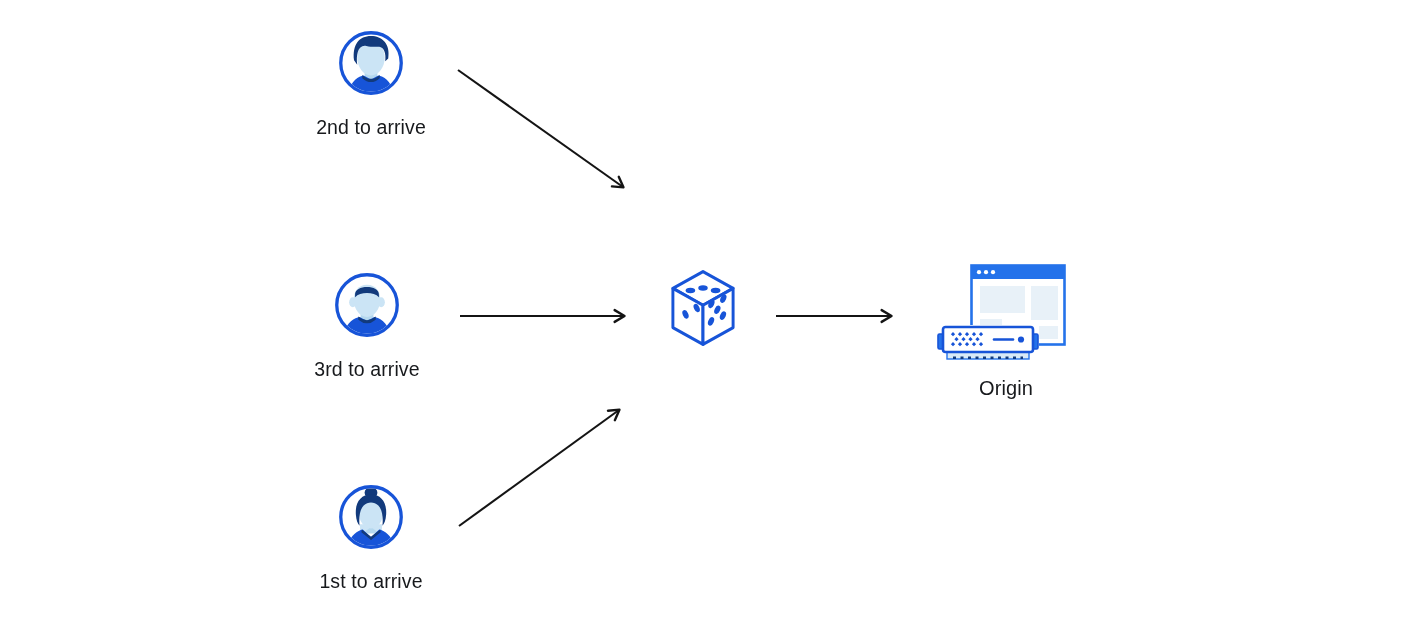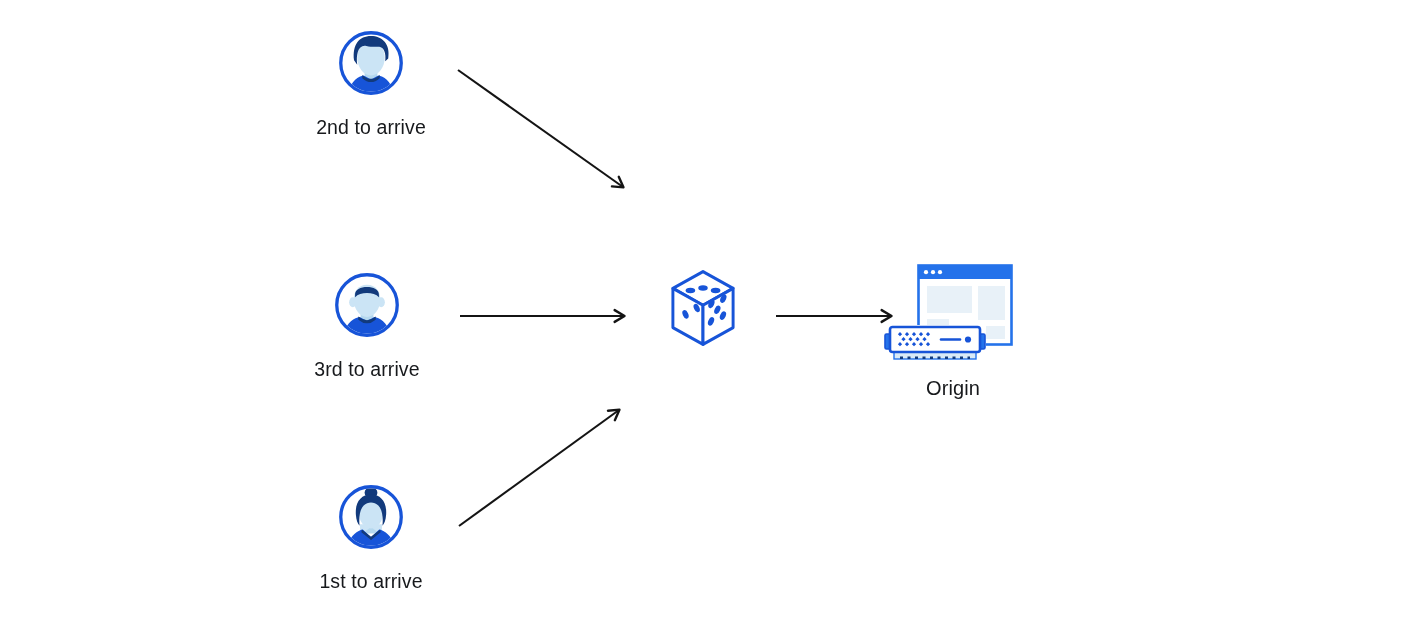--- a/index.html
+++ b/index.html
@@ -19,21 +19,21 @@
     font-family:"Liberation Sans","DejaVu Sans",sans-serif;}
   .canvas{position:relative;width:1232px;height:633px;background:var(--background);}
   .arrows{position:absolute;left:0;top:0;width:1405px;height:633px;pointer-events:none;}
   .node{position:absolute;display:flex;flex-direction:column;align-items:center;}
   .client-node{width:140px;}
   .client-node .avatar{width:66px;height:66px;display:block;}
   .node-label{margin-top:20px;font-size:19.5px;line-height:1.2;color:var(--text-color);
     text-align:center;white-space:nowrap;letter-spacing:.1px;}
   .dice-node{left:667px;top:268px;width:72px;height:84px;}
   .dice-node svg{width:70px;height:80px;display:block;}
-  .origin-node{left:882px;top:262px;width:142px;}
+  .origin-node{left:935px;top:262px;width:142px;}
   .origin-art{position:relative;width:142px;height:100px;}
   .browser-svg{position:absolute;left:35px;top:2px;width:96px;height:82px;}
   .server-svg{position:absolute;left:2px;top:63px;width:102px;height:38px;}
   .origin-node .node-label{margin-top:14px;font-size:20px;}
 </style>
 </head>
 <body>
 
 <div class="canvas">
 

